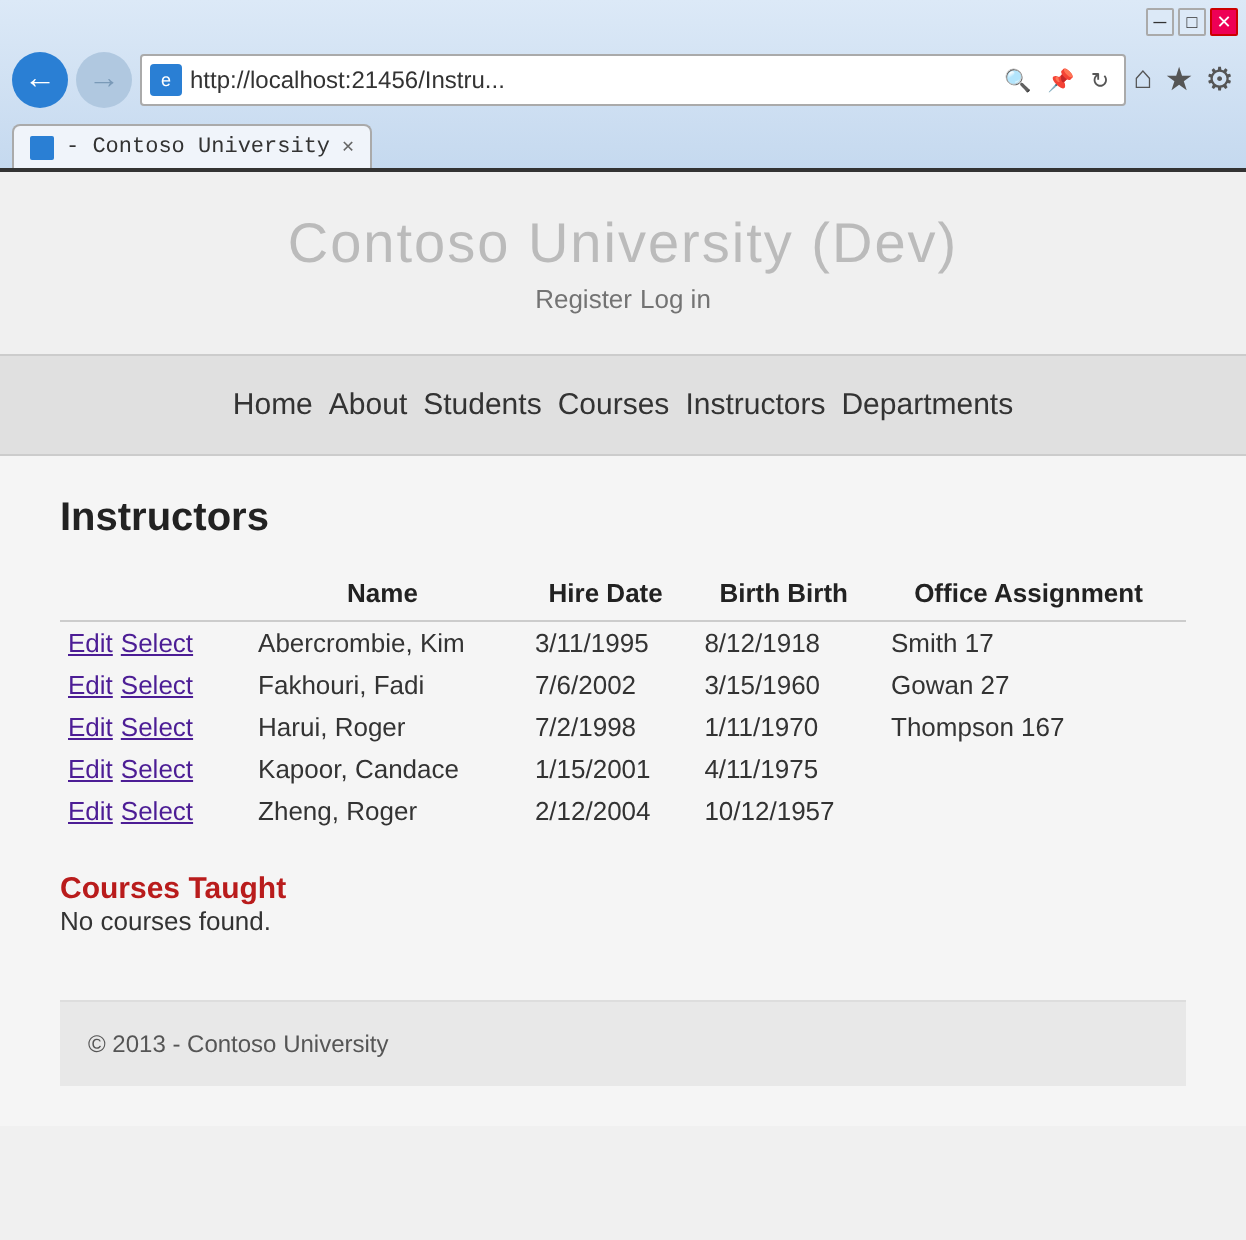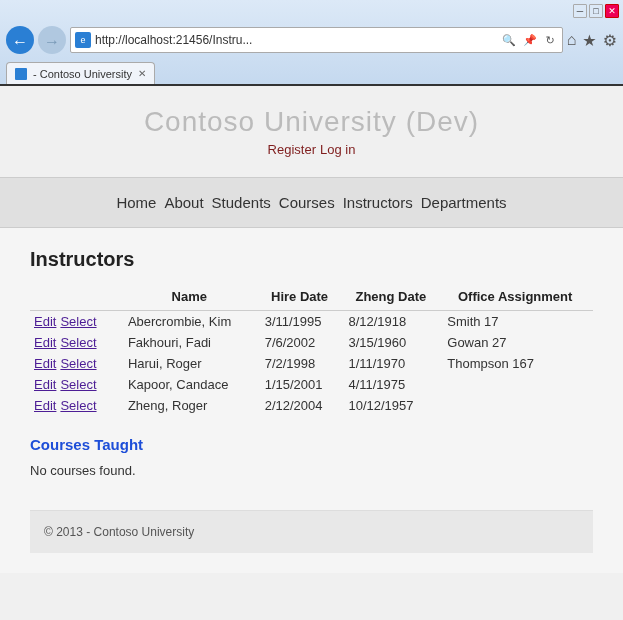--- a/index.html
+++ b/index.html
@@ -139,20 +139,21 @@
       font-size: 11px;
       color: #333;
       gap: 6px;
       height: 22px;
       cursor: pointer;
     }
 
     .tab.active {
       background: #f0f4fa;
       z-index: 1;
+      font-family: Liberation Mono, monospace;
     }
 
     .tab-favicon {
       width: 12px;
       height: 12px;
       background: #2a7fd4;
       border-radius: 1px;
       display: inline-block;
     }
 
@@ -186,21 +187,21 @@
     .auth-links {
       font-size: 13px;
       color: #555;
       margin: 4px 0 10px 0;
       display: flex;
       justify-content: center;
       gap: 4px;
     }
 
     .auth-link {
-      color: #7f1d1d;
+      color: #737373;
       cursor: pointer;
       text-decoration: none;
       text-align: right;
     }
 
     .main-nav {
       display: flex;
       justify-content: center;
       gap: 8px;
       padding: 16px 0;
@@ -256,22 +257,22 @@
       margin-right: 4px;
       background: none;
       border: none;
       font-size: 13px;
       padding: 0;
     }
 
     .section-heading {
       font-size: 15px;
       font-weight: bold;
-      color: #1d4ed8;
-      margin-bottom: 10px;
+      color: #b91c1c;
+      margin-bottom: 0;
     }
 
     .no-courses {
       font-size: 13px;
       color: #333;
     }
 
     .footer {
       padding: 14px;
       font-size: 12px;
@@ -362,21 +363,21 @@
 
   <div class="content-area">
     <h2 class="page-heading">Instructors</h2>
 
     <table class="instructors-table">
       <thead>
         <tr>
           <th></th>
           <th>Name</th>
           <th>Hire Date</th>
-          <th>Zheng Date</th>
+          <th>Birth Birth</th>
           <th>Office Assignment</th>
         </tr>
       </thead>
       <tbody id="instructors-tbody">
       <tr>
             <td><button class="link-btn">Edit</button><button class="link-btn">Select</button></td>
             <td>Abercrombie, Kim</td>
             <td>3/11/1995</td>
             <td>8/12/1918</td>
             <td>Smith 17</td>

